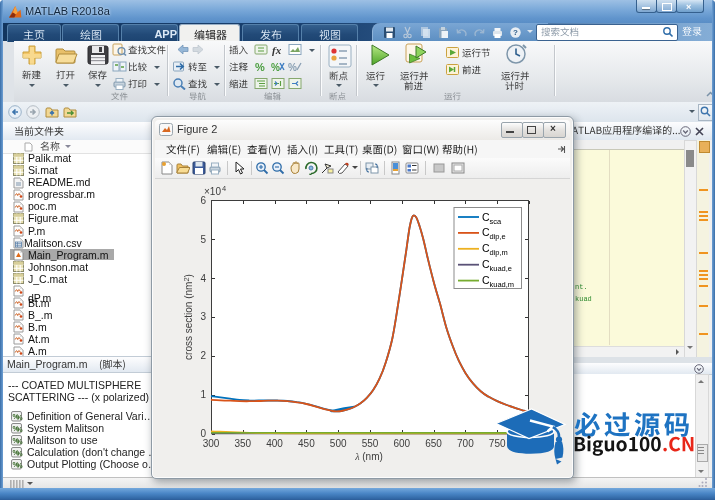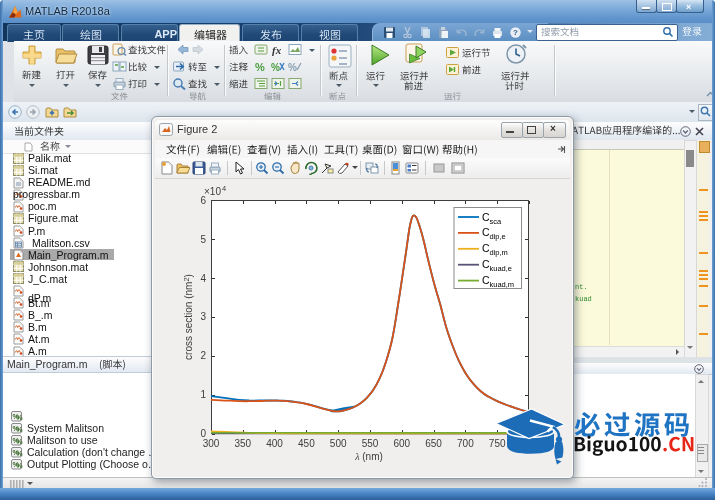--- a/index.html
+++ b/index.html
@@ -375,21 +375,21 @@
         <path d="M7 1 l3 3 h-3 z" fill="#d0d0d0"></path>
         <rect x="3" y="5" width="5" height="4" fill="#b8c4d0"></rect>
       </svg></div>
     <div style="position:absolute;left:28px;top:176.3px;font:10.5px 'Liberation Sans',sans-serif;color:#111;white-space:nowrap">README.md</div>
     <div style="position:absolute;left:13px;top:188.8px;line-height:0"><svg width="11" height="12" viewBox="0 0 11 12">
         <path d="M1 1 h6 l3 3 v7 h-9 z" fill="#fdfdfd" stroke="#9a9a9a"></path>
         <path d="M7 1 l3 3 h-3 z" fill="#e0e0e0"></path>
         <path d="M2.2 6.5 q1.5-3.5 2.5 0 q1.2-3.8 2.5-.3" stroke="#d06020" stroke-width="1" fill="none"></path>
         <circle cx="8" cy="7.5" r="1.3" fill="#d04818"></circle>
       </svg></div>
-    <div style="position:absolute;left:13px;top:188.3px;font:10.5px 'Liberation Sans',sans-serif;color:#111;white-space:nowrap">progressbar.m</div>
+    <div style="position:absolute;left:28px;top:188.3px;font:10.5px 'Liberation Sans',sans-serif;color:#111;white-space:nowrap">progressbar.m</div>
     <div style="position:absolute;left:13px;top:200.9px;line-height:0"><svg width="11" height="12" viewBox="0 0 11 12">
         <path d="M1 1 h6 l3 3 v7 h-9 z" fill="#fdfdfd" stroke="#9a9a9a"></path>
         <path d="M7 1 l3 3 h-3 z" fill="#e0e0e0"></path>
         <path d="M2.2 6.5 q1.5-3.5 2.5 0 q1.2-3.8 2.5-.3" stroke="#d06020" stroke-width="1" fill="none"></path>
         <circle cx="8" cy="7.5" r="1.3" fill="#d04818"></circle>
       </svg></div>
     <div style="position:absolute;left:28px;top:200.4px;font:10.5px 'Liberation Sans',sans-serif;color:#111;white-space:nowrap">poc.m</div>
     <div style="position:absolute;left:13px;top:212.9px;line-height:0"><svg width="11" height="11" viewBox="0 0 11 11">
         <rect x="0.5" y="0.5" width="10" height="10" fill="#e8e0b0" stroke="#8a8a6a"></rect>
         <path d="M0.5 3.8 h10 M0.5 7.2 h10 M3.8 0.5 v10 M7.2 0.5 v10" stroke="#fff" stroke-width="1.1"></path>
@@ -402,21 +402,21 @@
         <path d="M2.2 6.5 q1.5-3.5 2.5 0 q1.2-3.8 2.5-.3" stroke="#d06020" stroke-width="1" fill="none"></path>
         <circle cx="8" cy="7.5" r="1.3" fill="#d04818"></circle>
       </svg></div>
     <div style="position:absolute;left:28px;top:224.5px;font:10.5px 'Liberation Sans',sans-serif;color:#111;white-space:nowrap">P.m</div>
     <div style="position:absolute;left:13px;top:237.1px;line-height:0"><svg width="11" height="12" viewBox="0 0 11 12">
         <path d="M1 1 h6 l3 3 v7 h-9 z" fill="#f8f8f8" stroke="#9a9a9a"></path>
         <path d="M7 1 l3 3 h-3 z" fill="#e0e0e0"></path>
         <rect x="2.5" y="5" width="6" height="5" fill="#eef2f6" stroke="#5a80a8" stroke-width=".8"></rect>
         <path d="M2.5 6.6 h6 M2.5 8.3 h6 M4.5 5 v5" stroke="#5a80a8" stroke-width=".7"></path>
       </svg></div>
-    <div style="position:absolute;left:32px;top:236.6px;font:10.5px 'Liberation Sans',sans-serif;color:#111;white-space:nowrap">Malitson.csv</div>
+    <div style="position:absolute;left:24px;top:236.6px;font:10.5px 'Liberation Sans',sans-serif;color:#111;white-space:nowrap">Malitson.csv</div>
     <div style="position:absolute;left:10px;top:248.6px;width:104px;height:11.5px;background:#a9a9a9"></div>
     <div style="position:absolute;left:13px;top:249.1px;line-height:0"><svg width="11" height="12" viewBox="0 0 11 12">
         <path d="M1 1 h6 l3 3 v7 h-9 z" fill="#fdfdfd" stroke="#888"></path>
         <path d="M7 1 l3 3 h-3 z" fill="#e0e0e0"></path>
         <path d="M3 8 L5.5 3.5 L8 8 z" fill="#e06a18"></path>
       </svg></div>
     <div style="position:absolute;left:28px;top:248.6px;font:10.5px 'Liberation Sans',sans-serif;color:#111;white-space:nowrap">Main_Program.m</div>
     <div style="position:absolute;left:13px;top:261.1px;line-height:0"><svg width="11" height="11" viewBox="0 0 11 11">
         <rect x="0.5" y="0.5" width="10" height="10" fill="#e8e0b0" stroke="#8a8a6a"></rect>
         <path d="M0.5 3.8 h10 M0.5 7.2 h10 M3.8 0.5 v10 M7.2 0.5 v10" stroke="#fff" stroke-width="1.1"></path>
@@ -467,25 +467,27 @@
     <div style="position:absolute;left:13px;top:345.5px;line-height:0"><svg width="11" height="12" viewBox="0 0 11 12">
         <path d="M1 1 h6 l3 3 v7 h-9 z" fill="#fdfdfd" stroke="#9a9a9a"></path>
         <path d="M7 1 l3 3 h-3 z" fill="#e0e0e0"></path>
         <path d="M2.2 6.5 q1.5-3.5 2.5 0 q1.2-3.8 2.5-.3" stroke="#d06020" stroke-width="1" fill="none"></path>
         <circle cx="8" cy="7.5" r="1.3" fill="#d04818"></circle>
       </svg></div>
     <div style="position:absolute;left:28px;top:345.0px;font:10.5px 'Liberation Sans',sans-serif;color:#111;white-space:nowrap">A.m</div>
 <div style="position:absolute;left:3px;top:356px;width:152px;height:15px;background:linear-gradient(#fdfdfe,#e2e9f1);border-top:1px solid #c2ccd6;border-bottom:1px solid #c2ccd6">
   <div style="position:absolute;left:4px;top:1px;font:10.5px 'Liberation Sans',sans-serif;color:#333;white-space:nowrap">Main_Program.m&nbsp;&nbsp;</div>
 </div>
+<div style="position:absolute;left:8px;top:379px;width:150px;font:10.5px 'Liberation Sans',sans-serif;color:#222;line-height:12.2px;white-space:nowrap">--- COATED MULTISPHERE<br>SCATTERING --- (x polarized)</div>
 <div style="position:absolute;left:11px;top:410.5px;line-height:0"><svg width="12" height="11">
         <rect x="0.5" y="0.5" width="10" height="9.5" rx="1.5" fill="#f0f0f0" stroke="#8a8a8a"></rect>
         <text x="1.5" y="8" style="font:bold 7.5px 'Liberation Sans';fill:#3a6a2a">%</text>
         <text x="5" y="8.6" style="font:bold 7.5px 'Liberation Sans';fill:#3a6a2a">%</text>
       </svg></div>
+    <div style="position:absolute;left:27px;top:409.5px;font:10.5px 'Liberation Sans',sans-serif;color:#222;white-space:nowrap">Definition of General Vari…</div>
     <div style="position:absolute;left:11px;top:422.6px;line-height:0"><svg width="12" height="11">
         <rect x="0.5" y="0.5" width="10" height="9.5" rx="1.5" fill="#f0f0f0" stroke="#8a8a8a"></rect>
         <text x="1.5" y="8" style="font:bold 7.5px 'Liberation Sans';fill:#3a6a2a">%</text>
         <text x="5" y="8.6" style="font:bold 7.5px 'Liberation Sans';fill:#3a6a2a">%</text>
       </svg></div>
     <div style="position:absolute;left:27px;top:421.6px;font:10.5px 'Liberation Sans',sans-serif;color:#222;white-space:nowrap">System Malitson</div>
     <div style="position:absolute;left:11px;top:434.7px;line-height:0"><svg width="12" height="11">
         <rect x="0.5" y="0.5" width="10" height="9.5" rx="1.5" fill="#f0f0f0" stroke="#8a8a8a"></rect>
         <text x="1.5" y="8" style="font:bold 7.5px 'Liberation Sans';fill:#3a6a2a">%</text>
         <text x="5" y="8.6" style="font:bold 7.5px 'Liberation Sans';fill:#3a6a2a">%</text>

